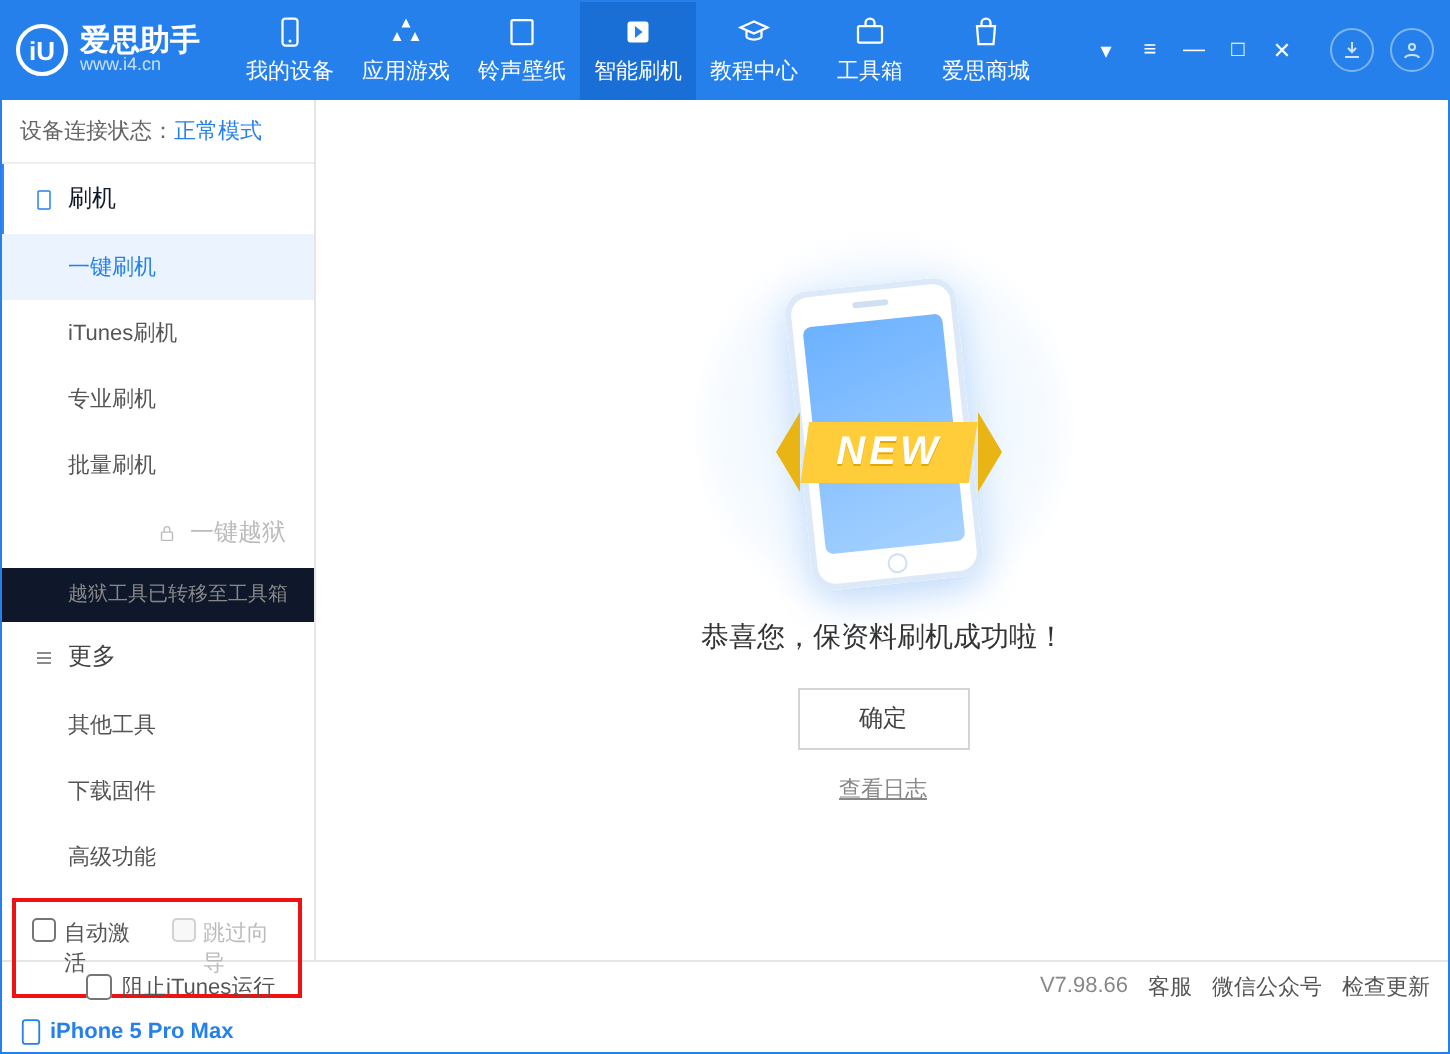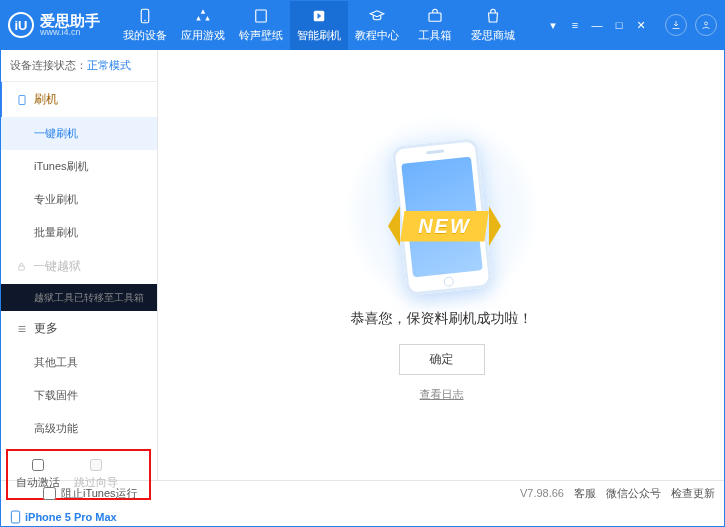--- a/index.html
+++ b/index.html
@@ -24,31 +24,31 @@
 .circle-btn svg { width: 12px; height: 12px; stroke: #cfe4fb; fill: none; }
 
 .body-row { display: flex; height: 430px; }
 
 .sidebar { width: 158px; border-right: 1px solid #e5e5e5; display: flex; flex-direction: column; }
 .status-bar { padding: 8px 10px; font-size: 11px; color: #666; border-bottom: 1px solid #eee; }
 .status-bar .v { color: #2680eb; }
 
 .side-section { }
 .side-head { display: flex; align-items: center; gap: 6px; padding: 9px 14px; font-size: 12px; color: #444; cursor: pointer; border-left: 2px solid transparent; }
-.side-head.active-head { border-left: 2px solid #3b82f6; color: #a16207; }
+.side-head.active-head { border-left: 2px solid #3b82f6; color: #0f172a; }
 .side-head svg { width: 12px; height: 12px; }
 .side-item { padding: 9px 14px 9px 34px; font-size: 11px; color: #555; cursor: pointer; }
 .side-item.selected { background: #eaf3fe; color: #2680eb; }
 .side-note { background: #0f172a; color: #888; font-size: 10px; padding: 7px 10px 7px 34px; line-height: 1.3; }
 
-.side-head.muted { color: #bbb; }
+.side-head.muted { color: #bbb; justify-content: flex-end; }
 .side-head .lock { width: 11px; height: 11px; }
 
 .highlight-box { border: 2px solid #ee1212; margin: 4px 6px; padding: 8px 8px; display: flex; gap: 14px; font-size: 11px; align-items: center; }
-.chk { display: flex; align-items: center; gap: 4px; color: #555; flex-direction: column; }
+.chk { display: flex; gap: 4px; color: #555; }
 .chk.disabled { color: #bbb; }
 .chk input { width: 12px; height: 12px; }
 
 .device-info { padding: 6px 10px 8px; font-size: 11px; }
 .device-info .name { color: #2680eb; font-weight: bold; display: flex; align-items: center; gap: 4px; }
 .device-info .storage { display: inline-block; border: 1px solid #999; border-radius: 2px; padding: 0 4px; font-size: 9px; color: #666; margin-top: 3px; }
 
 .main { flex: 1; display: flex; flex-direction: column; align-items: center; justify-content: center; position: relative; }
 .hero { position: relative; width: 150px; height: 170px; margin-bottom: 12px; }
 .halo { position: absolute; inset: -20px; background: radial-gradient(circle, #e6f2ff 0%, #f5faff 55%, transparent 70%); border-radius: 50%; }

